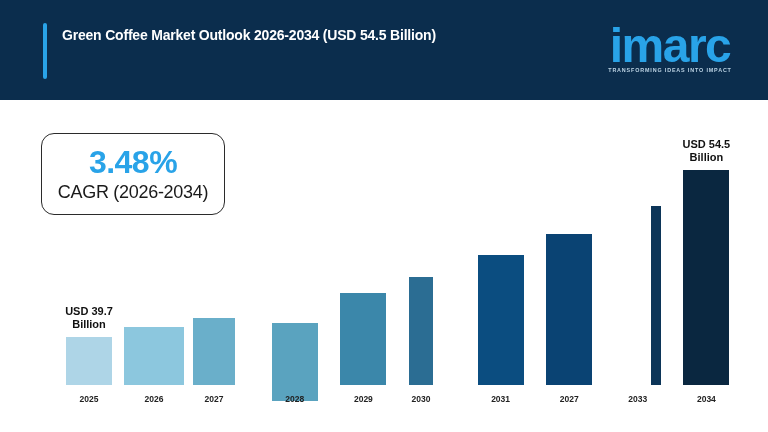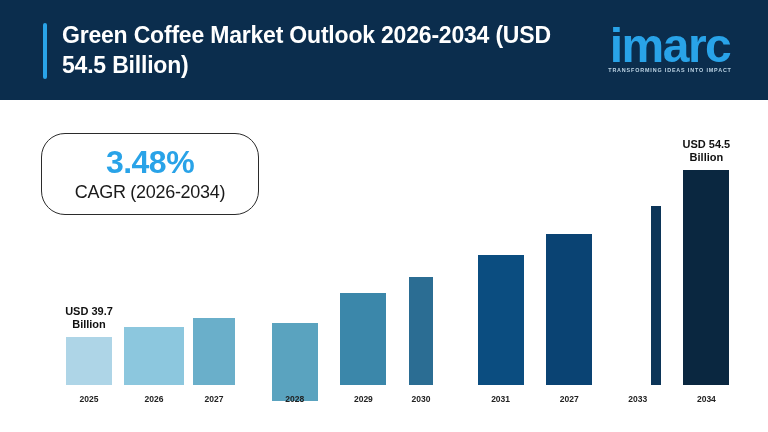--- a/index.html
+++ b/index.html
@@ -16,40 +16,40 @@
     position:absolute; left:0; top:0; width:768px; height:100px;
     background:#0b2d4d;
     display:flex; align-items:center;
   }
   #title-accent {
     position:absolute; left:43px; top:23px;
     width:4px; height:56px; background:#29a3e8; border-radius:2px;
   }
   #header-title {
     position:absolute; left:62px; top:20px; width:520px;
-    color:#ffffff; font-size:23px; font-weight:bold;
+    color:#ffffff; font-size:14px; font-weight:bold;
     line-height:30px; letter-spacing:-0.2px;
   }
 
   
   #logo { position:absolute; right:32px; top:26px; width:132px; text-align:center; }
   #logo-word {
     color:#29a3e8; font-size:48px; font-weight:bold;
     letter-spacing:-1.5px; line-height:40px; text-align:center;
   }
   #logo-tag {
     color:#bcd3e4; font-size:5.4px; font-weight:bold;
     letter-spacing:0.85px; margin-top:1px; white-space:nowrap;
   }
 
   
   #cagr-box {
     position:absolute; left:41px; top:133px;
-    width:218px; height:82px;
-    border:1.6px solid #2b2b2b; border-radius:24px;
+    width:184px; height:82px;
+    border:1.6px solid #2b2b2b; border-radius:13px;
     background:#ffffff;
     display:flex; flex-direction:column;
     align-items:center; justify-content:center;
   }
   #cagr-value {
     color:#29a3e8; font-size:32px; font-weight:bold;
     line-height:34px; letter-spacing:-0.5px;
   }
   #cagr-label {
     color:#1a1a1a; font-size:18px; line-height:24px;

